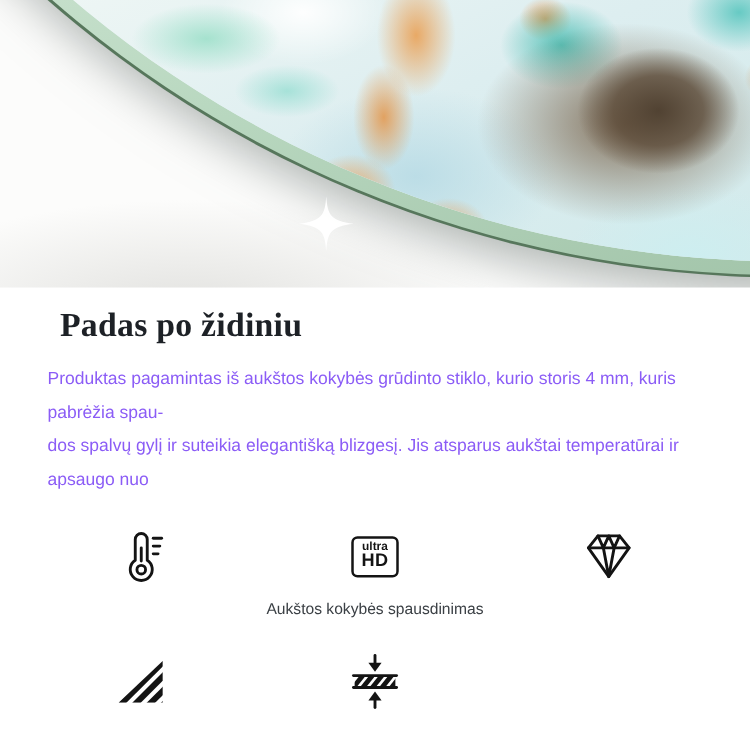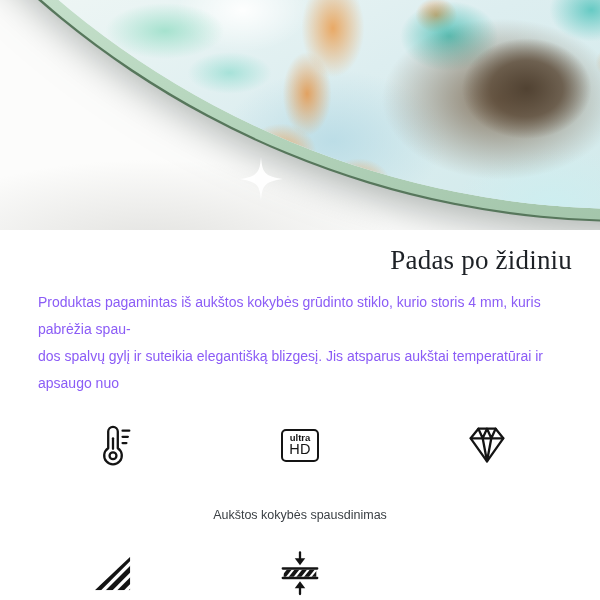--- a/index.html
+++ b/index.html
@@ -33,36 +33,36 @@
       radial-gradient(60px 30px at 36% 32%,  rgba(127,216,200,0.6) 0%, rgba(127,216,200,0) 70%),
       radial-gradient(95px 60px at 38% 8%,   rgba(255,255,255,0.95) 0%,rgba(255,255,255,0) 70%),
       radial-gradient(70px 50px at 14% 62%,  rgba(255,255,255,0.9) 0%, rgba(255,255,255,0) 75%),
       radial-gradient(150px 95px at 52% 58%, rgba(180,217,228,0.8) 0%, rgba(180,217,228,0) 75%),
       radial-gradient(130px 75px at 86% 82%, rgba(205,238,240,0.95) 0%,rgba(205,238,240,0) 75%),
       linear-gradient(155deg, #f0f7f5 0%, #ddeef0 45%, #cfe9ea 100%);
   }
   .sparkle { position:absolute; left:238px; top:156px; width:46px; height:46px; }
 
   
-  .page-title { margin:12px 28px 0; font-family:"Liberation Serif", serif; font-weight:400;
-                font-size:27px; line-height:1.34; color:#1d2126; letter-spacing:0.2px;text-align:right; }
+  .page-title { margin:12px 48px 0; font-family:"Liberation Serif", serif; font-weight:700;
+                font-size:27px; line-height:1.34; color:#1d2126; letter-spacing:0.2px; }
   .description { margin:11px 38px 0; font-size:14px; line-height:1.93; color:#8b5cf6; }
 
   
   .features { margin:24px 20px 0; display:grid; grid-template-columns:1fr 1fr 1fr;
               row-gap:27px; }
-  .feature { display:flex; flex-direction:column; align-items:center;gap:28px; }
+  .feature { display:flex; flex-direction:column; align-items:center; }
   .feature .icon-box { height:48px; display:flex; align-items:center; justify-content:center; }
   .feature .label { margin-top:11px; font-size:12.5px; color:#3b4045; text-align:center; }
   .icon-stroke { stroke:#141414; fill:none; stroke-width:2.4; stroke-linecap:round; stroke-linejoin:round; }
   .icon-fill   { fill:#141414; stroke:none; }
   .uhd-badge { border:2.2px solid #141414; border-radius:5px; padding:2px 6px 3px;
                display:flex; flex-direction:column; align-items:center; line-height:1; color:#141414; }
   .uhd-top { font-size:9.5px; font-weight:600; }
-  .uhd-bottom { font-size:14.5px; font-weight:400; letter-spacing:0.3px; }
+  .uhd-bottom { font-size:14.5px; font-weight:700; letter-spacing:0.3px; }
 </style>
 </head>
 <body>
 
 <div class="hero">
   <div class="disc-outer">
     <div class="disc-mid">
       <div class="disc-inner">
         <div class="marble"></div>
       </div>

